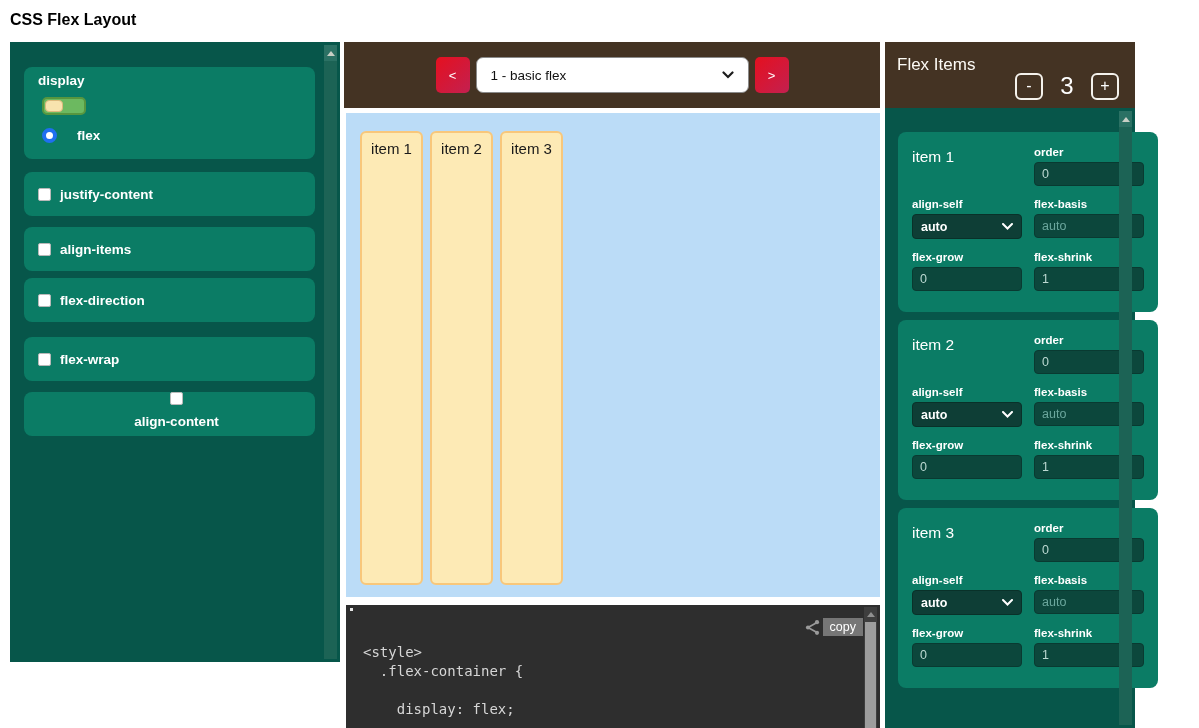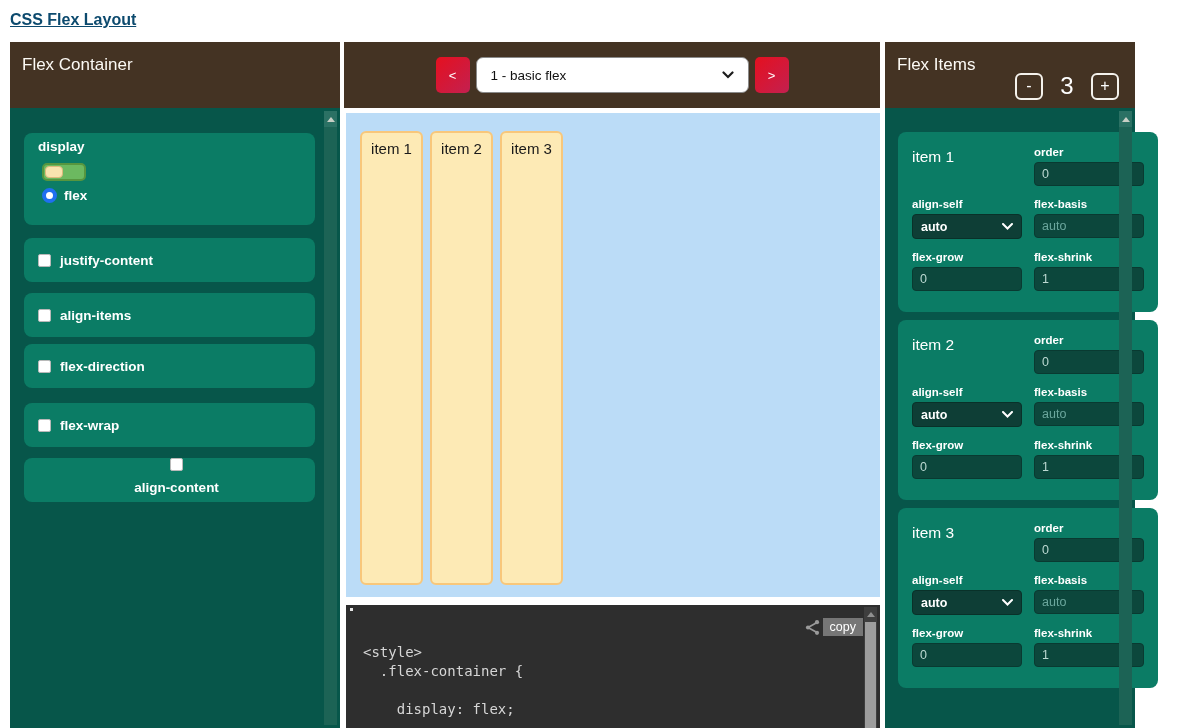--- a/index.html
+++ b/index.html
@@ -1,39 +1,39 @@
 <!DOCTYPE html>
 <html><head>
 <meta charset="utf-8">
 <style>
   * { margin:0; padding:0; box-sizing:border-box; }
   html,body { width:1199px; height:728px; background:#ffffff; overflow:hidden;
               font-family:"Liberation Sans", sans-serif; }
   .screen { position:relative; width:1199px; height:728px; background:#fff; overflow:hidden; }
 
-  .page-title { position:absolute; left:10px; top:11px; font-size:16px; font-weight:bold; color:#0c4a6e;text-decoration:underline; }
+  .page-title { position:absolute; left:10px; top:11px; font-size:16px; font-weight:bold; color:#000000; }
 
   
   .panel { position:absolute; top:42px; }
   .panel-header { background:#443323; color:#fcfaf5; font-size:17px; padding:13px 12px; height:66px; }
   .panel-body { position:relative; background:#07564a; height:620px; }
 
   
   .scroll-strip { position:absolute; top:3px; bottom:3px; right:3px; width:13px; background:#1c6355; }
   .scroll-up-btn { height:16px; background:#2b7164; display:flex; align-items:center; justify-content:center; }
   .tri-up { width:0; height:0; border-left:4px solid transparent; border-right:4px solid transparent; border-bottom:5px solid #c8cfc5; }
 
   
   #left-panel { left:10px; width:330px; }
   .card { position:absolute; left:14px; width:291px; background:#0b7c65; border-radius:8px; }
   #display-card { top:25px; height:92px; padding:6px 14px; }
   .prop-label { color:#fff; font-weight:bold; font-size:13.5px; }
   .toggle { position:relative; margin-top:9px; margin-left:4px; width:44px; height:18px; background:#6cb960; border:2px solid #57963f; border-radius:5px; }
   .toggle-knob { position:absolute; left:1px; top:1px; width:18px; height:12px; background:#f8e3ae; border:1px solid #dcb97c; border-radius:4px; }
-  .radio-row { display:flex; align-items:flex-start; gap:7px; margin-top:7px; margin-left:4px; }
+  .radio-row { display:flex; align-items:flex-start; gap:20px; margin-top:13px; margin-left:4px; }
   .radio { width:15px; height:15px; border-radius:50%; background:#fff; border:4px solid #1f6ff0; }
   .toggle-card { height:44px; display:flex; align-items:center; gap:9px; padding-left:14px; }
   .checkbox { width:13px; height:13px; background:#fff; border:1px solid #b9b9b9; border-radius:2px; flex:0 0 auto; }
 
   
   #middle-col { position:absolute; left:344px; top:42px; width:536px; height:686px; }
   #preview-header { position:relative; width:536px; height:66px; background:#443323;
                     display:flex; align-items:center; justify-content:center; gap:6px; }
   .nav-btn { width:34px; height:36px; border:none; border-radius:5px; color:#fff; font-size:13px;
              background:linear-gradient(135deg,#e5101f 0%,#c32050 100%); cursor:pointer; }
@@ -80,21 +80,20 @@
   .dark-select span { color:#fff; font-weight:bold; font-size:12.5px; }
 </style>
 </head>
 <body>
 
 <div class="screen">
 
   <div class="page-title">CSS Flex Layout</div>
 
   <div class="panel" id="left-panel">
-    <div class="panel-header">Flex Container</div>
     <div class="panel-body">
 
       <div class="card" id="display-card">
         <div class="prop-label">display</div>
         <div class="toggle">
           <div class="toggle-knob"></div>
         </div>
         <div class="radio-row">
           <span class="radio"></span>
           <span class="prop-label">flex</span>

